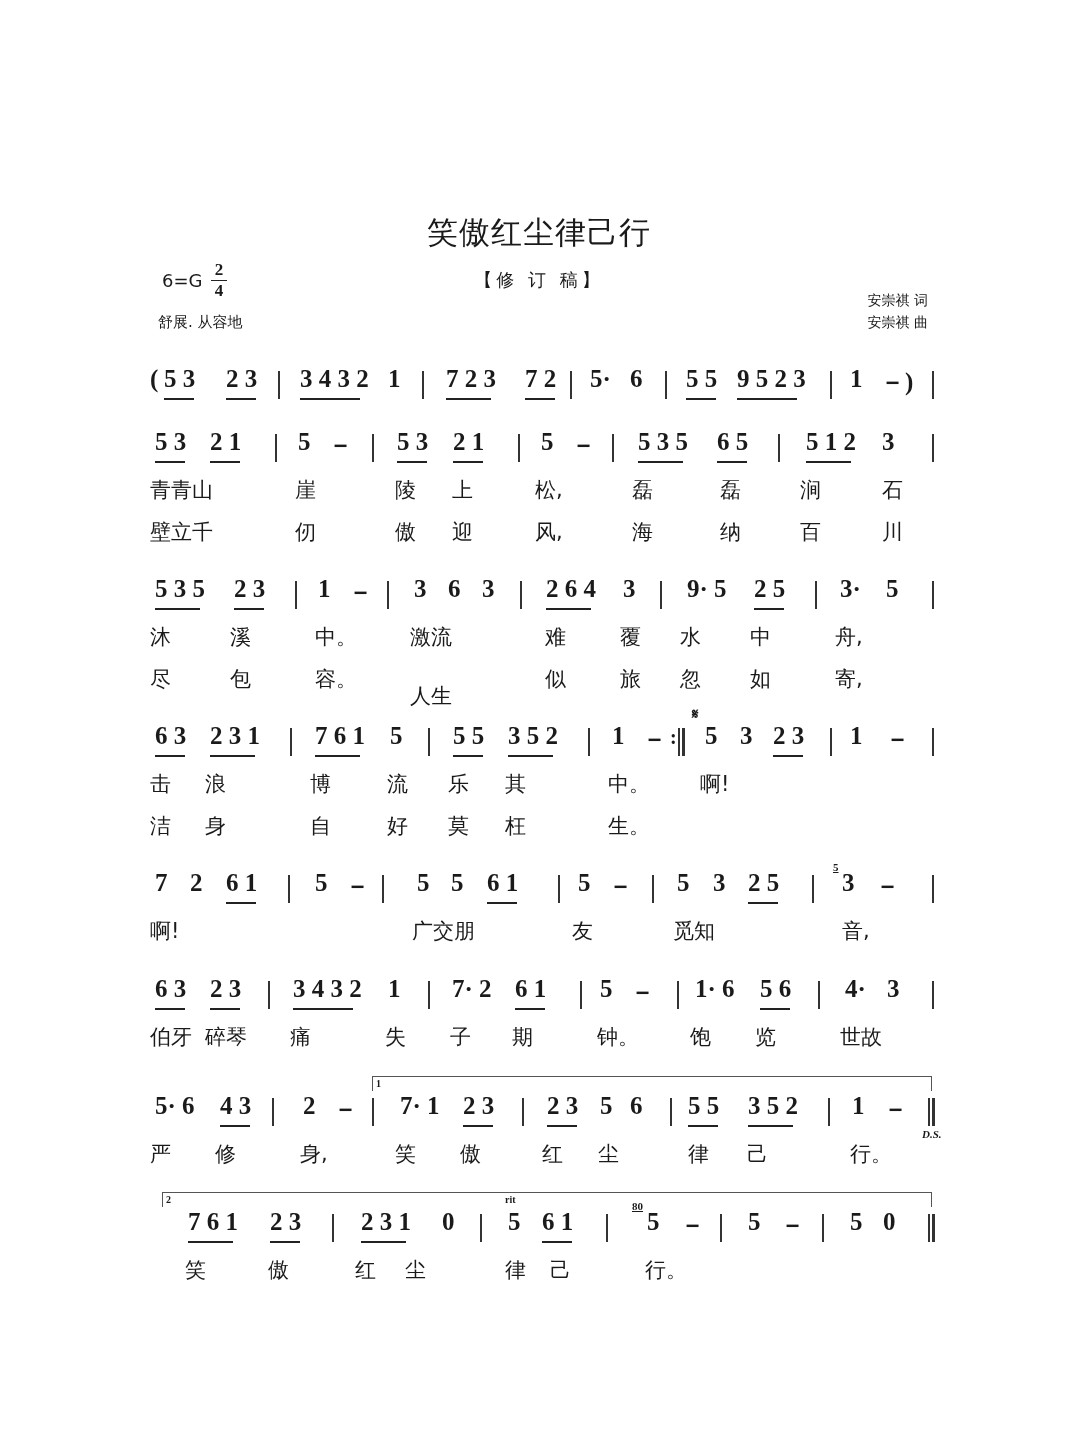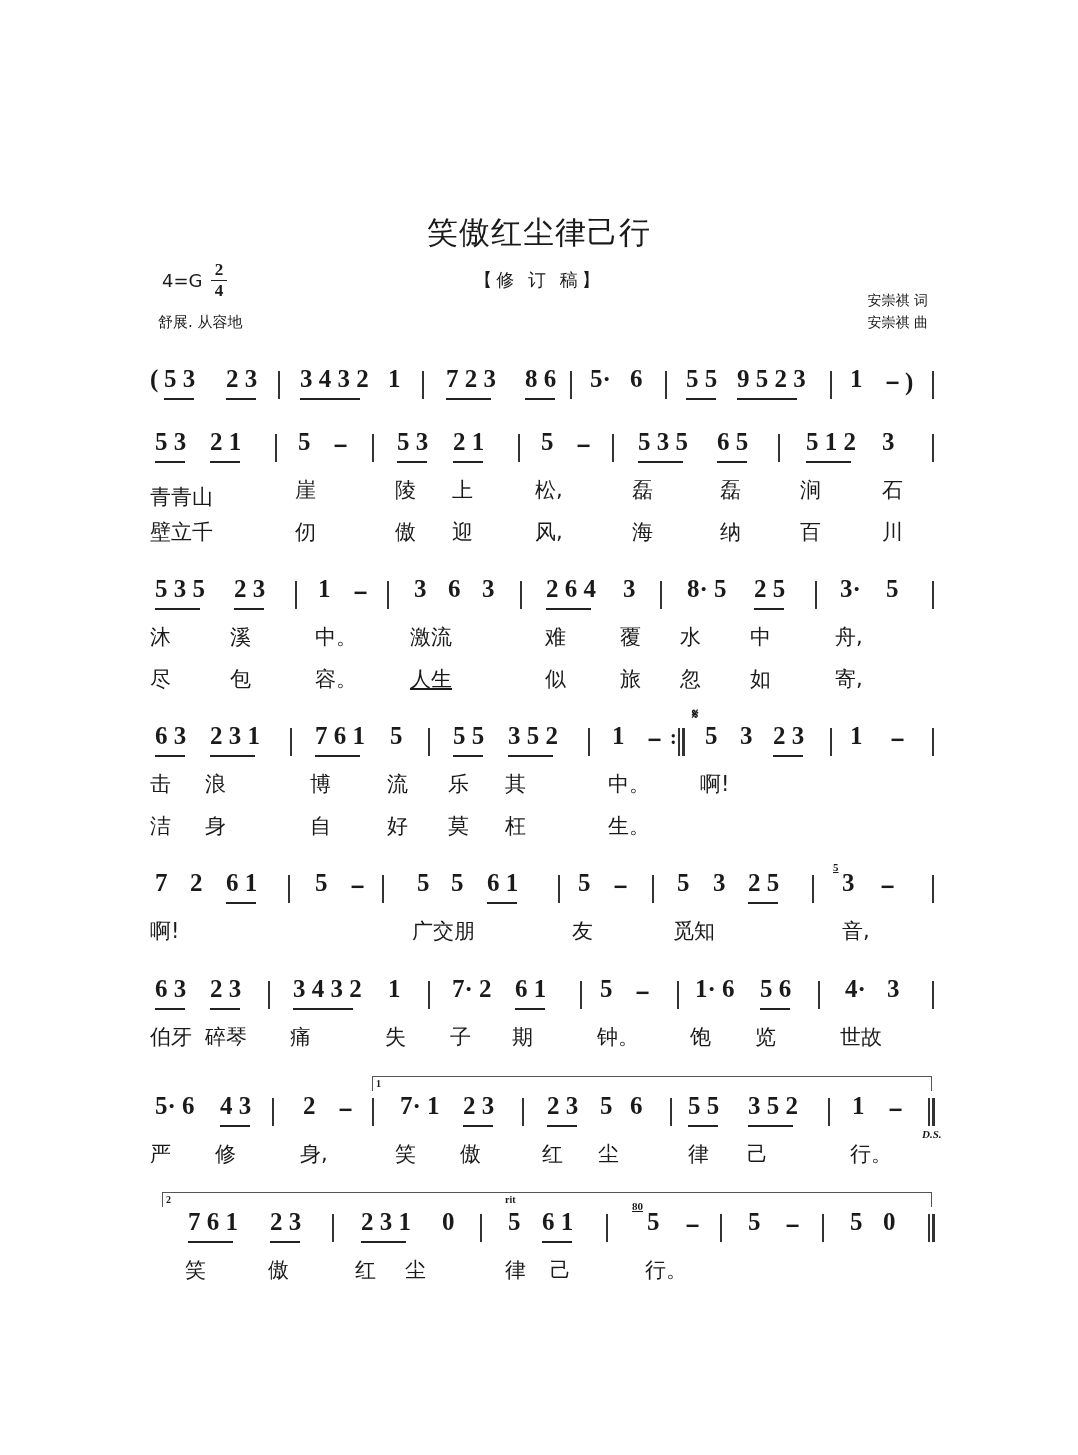--- a/index.html
+++ b/index.html
@@ -22,39 +22,39 @@
   .ul { position: absolute; height: 1.5px; background: #222; }
   .small { font-family: "Liberation Serif", serif; font-size: 11px; }
   .volta { position: absolute; border-top: 1px solid #555; border-left: 1px solid #555; height: 14px; }
   .voltaR { border-right: 1px solid #555; }
 </style>
 </head>
 <body>
 
 <div class="abs title">笑傲红尘律己行</div>
 <div class="abs subtitle">【修 订 稿】</div>
-<div class="abs key">4=G</div>
+<div class="abs key">6=G</div>
 <div class="abs tsig">
   <span>2</span>
   <span class="bar"></span>
   <span>4</span>
 </div>
 <div class="abs tempo">舒展. 从容地</div>
 <div class="abs credit" style="top:292px">安崇祺 词</div>
 <div class="abs credit" style="top:314px">安崇祺 曲</div>
 
 <div class="row" style="top:365px">
     <div class="notes">
       <span class="n" style="left: 0px;">(</span>
       <span class="n" style="left: 14px;">5 3</span>
       <span class="n" style="left: 76px;">2 3</span>
       <span class="n" style="left: 150px;">3 4 3 2</span>
       <span class="n" style="left: 238px;">1</span>
       <span class="n" style="left: 296px;">7 2 3</span>
-      <span class="n" style="left: 375px;">8 6</span>
+      <span class="n" style="left: 375px;">7 2</span>
       <span class="n" style="left: 440px;">5·</span>
       <span class="n" style="left: 480px;">6</span>
       <span class="n" style="left: 536px;">5 5</span>
       <span class="n" style="left: 587px;">9 5 2 3</span>
       <span class="n" style="left: 700px;">1</span>
       <span class="n" style="left: 730px;">－)</span>
       <div class="bl" style="left: 128px;"></div>
       <div class="bl" style="left: 272px;"></div>
       <div class="bl" style="left: 420px;"></div>
       <div class="bl" style="left: 515px;"></div>
@@ -90,21 +90,21 @@
       <div class="bl" style="left: 628px;"></div>
       <div class="bl" style="left: 782px;"></div>
       <div class="ul" style="left: 5px; width: 30px; top: 33px;"></div>
       <div class="ul" style="left: 60px; width: 30px; top: 33px;"></div>
       <div class="ul" style="left: 247px; width: 30px; top: 33px;"></div>
       <div class="ul" style="left: 303px; width: 30px; top: 33px;"></div>
       <div class="ul" style="left: 488px; width: 45px; top: 33px;"></div>
       <div class="ul" style="left: 567px; width: 30px; top: 33px;"></div>
       <div class="ul" style="left: 656px; width: 45px; top: 33px;"></div>
     </div>
-    <span class="lyr" style="left: 0px; top: 55px;">青青山</span>
+    <span class="lyr" style="left: 0px; top: 48px;">青青山</span>
     <span class="lyr" style="left: 145px; top: 48px;">崖</span>
     <span class="lyr" style="left: 245px; top: 48px;">陵</span>
     <span class="lyr" style="left: 302px; top: 48px;">上</span>
     <span class="lyr" style="left: 385px; top: 48px;">松,</span>
     <span class="lyr" style="left: 482px; top: 48px;">磊</span>
     <span class="lyr" style="left: 570px; top: 48px;">磊</span>
     <span class="lyr" style="left: 650px; top: 48px;">涧</span>
     <span class="lyr" style="left: 732px; top: 48px;">石</span>
     <span class="lyr" style="left: 0px; top: 90px;">壁立千</span>
     <span class="lyr" style="left: 145px; top: 90px;">仞</span>
@@ -120,21 +120,21 @@
     <div class="notes">
       <span class="n" style="left: 5px;">5 3 5</span>
       <span class="n" style="left: 84px;">2 3</span>
       <span class="n" style="left: 168px;">1</span>
       <span class="n" style="left: 198px;">－</span>
       <span class="n" style="left: 264px;">3</span>
       <span class="n" style="left: 298px;">6</span>
       <span class="n" style="left: 332px;">3</span>
       <span class="n" style="left: 396px;">2 6 4</span>
       <span class="n" style="left: 473px;">3</span>
-      <span class="n" style="left: 537px;">8· 5</span>
+      <span class="n" style="left: 537px;">9· 5</span>
       <span class="n" style="left: 604px;">2 5</span>
       <span class="n" style="left: 690px;">3·</span>
       <span class="n" style="left: 736px;">5</span>
       <div class="bl" style="left: 145px;"></div>
       <div class="bl" style="left: 237px;"></div>
       <div class="bl" style="left: 370px;"></div>
       <div class="bl" style="left: 510px;"></div>
       <div class="bl" style="left: 665px;"></div>
       <div class="bl" style="left: 782px;"></div>
       <div class="ul" style="left: 5px; width: 45px; top: 33px;"></div>
@@ -147,21 +147,21 @@
     <span class="lyr" style="left: 165px; top: 48px;">中。</span>
     <span class="lyr" style="left: 260px; top: 48px;">激流</span>
     <span class="lyr" style="left: 395px; top: 48px;">难</span>
     <span class="lyr" style="left: 470px; top: 48px;">覆</span>
     <span class="lyr" style="left: 530px; top: 48px;">水</span>
     <span class="lyr" style="left: 600px; top: 48px;">中</span>
     <span class="lyr" style="left: 685px; top: 48px;">舟,</span>
     <span class="lyr" style="left: 0px; top: 90px;">尽</span>
     <span class="lyr" style="left: 80px; top: 90px;">包</span>
     <span class="lyr" style="left: 165px; top: 90px;">容。</span>
-    <span class="lyr" style="left: 260px; top: 90px; text-decoration: underline;">人生</span>
+    <span class="lyr" style="left: 260px; top: 107px;">人生</span>
     <span class="lyr" style="left: 395px; top: 90px;">似</span>
     <span class="lyr" style="left: 470px; top: 90px;">旅</span>
     <span class="lyr" style="left: 530px; top: 90px;">忽</span>
     <span class="lyr" style="left: 600px; top: 90px;">如</span>
     <span class="lyr" style="left: 685px; top: 90px;">寄,</span>
   </div>
 <div class="row" style="top:722px">
     <div class="notes">
       <span class="n" style="left: 5px;">6 3</span>
       <span class="n" style="left: 60px;">2 3 1</span>

